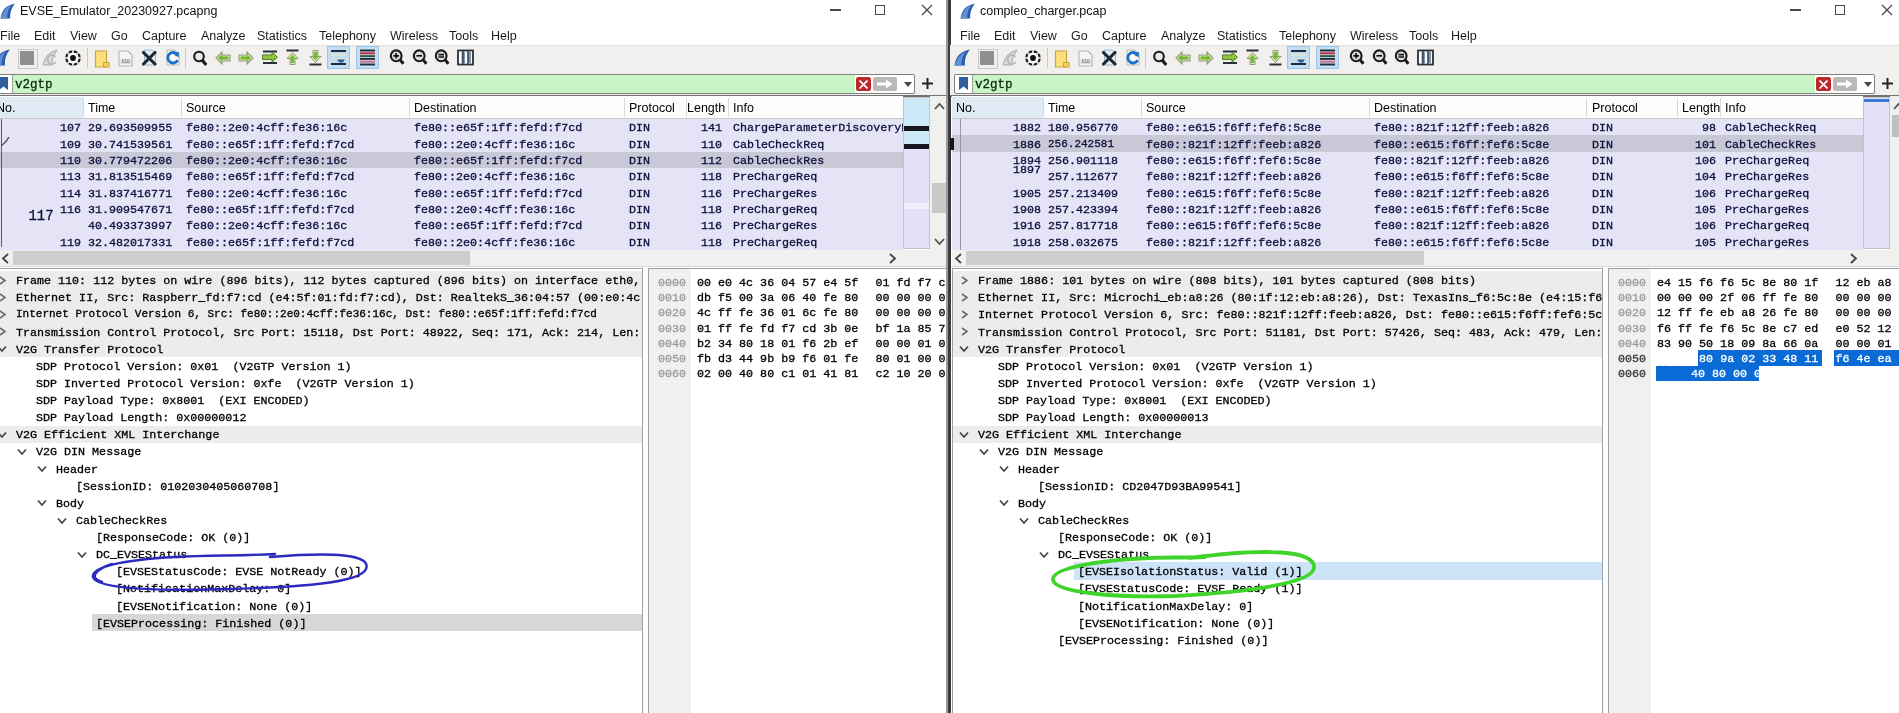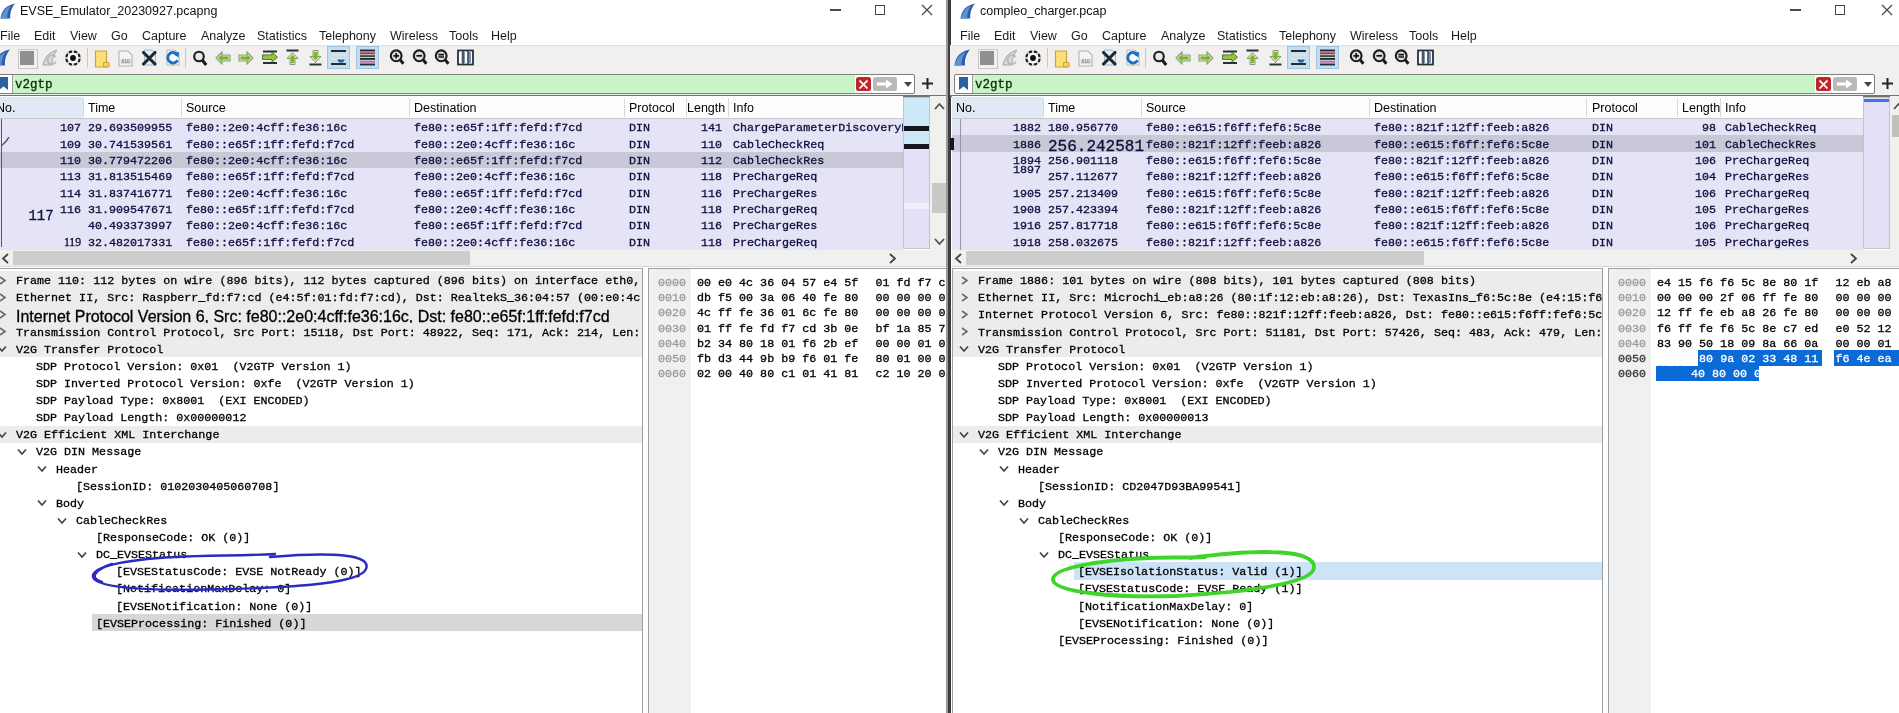--- a/index.html
+++ b/index.html
@@ -218,21 +218,21 @@
       <div style="position:absolute;left:733px;top:202.9px;font-family:'Liberation Mono',monospace;font-size:11.7px;-webkit-text-stroke:0.3px;color:#0e0e3c;white-space:pre">PreChargeReq</div>
       <div style="position:absolute;left:0px;top:217.1px;width:903px;height:16.35px;background:#e5e4f7"></div>
       <div style="position:absolute;left:1px;top:208px;width:80px;text-align:center;font-family:'Liberation Mono',monospace;font-size:14px;-webkit-text-stroke:0.3px;color:#0e0e3c;white-space:pre">117</div>
       <div style="position:absolute;left:88px;top:219.3px;font-family:'Liberation Mono',monospace;font-size:11.7px;-webkit-text-stroke:0.3px;color:#0e0e3c;white-space:pre">40.493373997</div>
       <div style="position:absolute;left:186px;top:219.3px;font-family:'Liberation Mono',monospace;font-size:11.7px;-webkit-text-stroke:0.3px;color:#0e0e3c;white-space:pre">fe80::2e0:4cff:fe36:16c</div>
       <div style="position:absolute;left:414px;top:219.3px;font-family:'Liberation Mono',monospace;font-size:11.7px;-webkit-text-stroke:0.3px;color:#0e0e3c;white-space:pre">fe80::e65f:1ff:fefd:f7cd</div>
       <div style="position:absolute;left:629px;top:219.3px;font-family:'Liberation Mono',monospace;font-size:11.7px;-webkit-text-stroke:0.3px;color:#0e0e3c;white-space:pre">DIN</div>
       <div style="position:absolute;left:682px;top:219.3px;width:40px;text-align:right;font-family:'Liberation Mono',monospace;font-size:11.7px;-webkit-text-stroke:0.3px;color:#0e0e3c;white-space:pre">116</div>
       <div style="position:absolute;left:733px;top:219.3px;font-family:'Liberation Mono',monospace;font-size:11.7px;-webkit-text-stroke:0.3px;color:#0e0e3c;white-space:pre">PreChargeRes</div>
       <div style="position:absolute;left:0px;top:233.4px;width:903px;height:16.35px;background:#e5e4f7"></div>
-      <div style="position:absolute;left:1px;top:235.6px;width:80px;text-align:right;font-family:Liberation Serif, serif;font-size:11.7px;-webkit-text-stroke:0.3px;color:#0e0e3c;white-space:pre">119</div>
+      <div style="position:absolute;left:1px;top:235.6px;width:80px;text-align:right;font-family:Liberation Mono, monospace;font-size:11.7px;-webkit-text-stroke:0.3px;color:#0e0e3c;white-space:pre">119</div>
       <div style="position:absolute;left:88px;top:235.6px;font-family:'Liberation Mono',monospace;font-size:11.7px;-webkit-text-stroke:0.3px;color:#0e0e3c;white-space:pre">32.482017331</div>
       <div style="position:absolute;left:186px;top:235.6px;font-family:'Liberation Mono',monospace;font-size:11.7px;-webkit-text-stroke:0.3px;color:#0e0e3c;white-space:pre">fe80::e65f:1ff:fefd:f7cd</div>
       <div style="position:absolute;left:414px;top:235.6px;font-family:'Liberation Mono',monospace;font-size:11.7px;-webkit-text-stroke:0.3px;color:#0e0e3c;white-space:pre">fe80::2e0:4cff:fe36:16c</div>
       <div style="position:absolute;left:629px;top:235.6px;font-family:'Liberation Mono',monospace;font-size:11.7px;-webkit-text-stroke:0.3px;color:#0e0e3c;white-space:pre">DIN</div>
       <div style="position:absolute;left:682px;top:235.6px;width:40px;text-align:right;font-family:'Liberation Mono',monospace;font-size:11.7px;-webkit-text-stroke:0.3px;color:#0e0e3c;white-space:pre">118</div>
       <div style="position:absolute;left:733px;top:235.6px;font-family:'Liberation Mono',monospace;font-size:11.7px;-webkit-text-stroke:0.3px;color:#0e0e3c;white-space:pre">PreChargeReq</div>
     </div>
   </div>
 <div style="position:absolute;left:903px;top:97px;width:27px;height:152px;background:#e2e1f7;border:1px solid #c4c4c4;box-sizing:border-box"></div>
 <div style="position:absolute;left:904px;top:98px;width:25px;height:28px;background:#cde9f8"></div>
@@ -270,21 +270,21 @@
       <div style="position:absolute;left:16px;top:274.2px;font-family:'Liberation Mono',monospace;font-size:11.7px;-webkit-text-stroke:0.3px;color:#000;white-space:pre">Frame 110: 112 bytes on wire (896 bits), 112 bytes captured (896 bits) on interface eth0,</div>
       <div style="position:absolute;left:0px;top:288.5px;width:642px;height:17.12px;background:#ececeb"></div>
       <svg style="position:absolute;left:-2px;top:293.02px" width="9" height="9" viewBox="0 0 9 9">
         <path d="M2 1 L7 4.5 L2 8" fill="none" stroke="#6a6a6a" stroke-width="1.6"></path>
       </svg>
       <div style="position:absolute;left:16px;top:291.3px;font-family:'Liberation Mono',monospace;font-size:11.7px;-webkit-text-stroke:0.3px;color:#000;white-space:pre">Ethernet II, Src: Raspberr_fd:f7:cd (e4:5f:01:fd:f7:cd), Dst: RealtekS_36:04:57 (00:e0:4c:</div>
       <div style="position:absolute;left:0px;top:305.6px;width:642px;height:17.12px;background:#ececeb"></div>
       <svg style="position:absolute;left:-2px;top:310.14px" width="9" height="9" viewBox="0 0 9 9">
         <path d="M2 1 L7 4.5 L2 8" fill="none" stroke="#6a6a6a" stroke-width="1.6"></path>
       </svg>
-      <div style="position:absolute;left:16px;top:308.4px;font-family:Liberation Sans, sans-serif;font-size:16px;-webkit-text-stroke:0.3px;color:#000;white-space:pre">Internet Protocol Version 6, Src: fe80::2e0:4cff:fe36:16c, Dst: fe80::e65f:1ff:fefd:f7cd</div>
+      <div style="position:absolute;left:16px;top:308.4px;font-family:Liberation Mono, monospace;font-size:11px;-webkit-text-stroke:0.3px;color:#000;white-space:pre">Internet Protocol Version 6, Src: fe80::2e0:4cff:fe36:16c, Dst: fe80::e65f:1ff:fefd:f7cd</div>
       <div style="position:absolute;left:0px;top:322.8px;width:642px;height:17.12px;background:#ececeb"></div>
       <svg style="position:absolute;left:-2px;top:327.26px" width="9" height="9" viewBox="0 0 9 9">
         <path d="M2 1 L7 4.5 L2 8" fill="none" stroke="#6a6a6a" stroke-width="1.6"></path>
       </svg>
       <div style="position:absolute;left:16px;top:325.6px;font-family:'Liberation Mono',monospace;font-size:11.7px;-webkit-text-stroke:0.3px;color:#000;white-space:pre">Transmission Control Protocol, Src Port: 15118, Dst Port: 48922, Seq: 171, Ack: 214, Len:</div>
       <div style="position:absolute;left:0px;top:339.9px;width:642px;height:17.12px;background:#ececeb"></div>
       <svg style="position:absolute;left:-3px;top:345.38px" width="10" height="8" viewBox="0 0 10 8">
         <path d="M1 1.5 L5 6 L9 1.5" fill="none" stroke="#444" stroke-width="1.7"></path>
       </svg>
       <div style="position:absolute;left:16px;top:342.7px;font-family:'Liberation Mono',monospace;font-size:11.7px;-webkit-text-stroke:0.3px;color:#000;white-space:pre">V2G Transfer Protocol</div>
@@ -527,21 +527,21 @@
       <div style="position:absolute;left:952px;top:119.0px;width:911px;height:16.35px;background:#e5e4f7"></div>
       <div style="position:absolute;left:961px;top:121.2px;width:80px;text-align:right;font-family:'Liberation Mono',monospace;font-size:11.7px;-webkit-text-stroke:0.3px;color:#0e0e3c;white-space:pre">1882</div>
       <div style="position:absolute;left:1048px;top:121.2px;font-family:'Liberation Mono',monospace;font-size:11.7px;-webkit-text-stroke:0.3px;color:#0e0e3c;white-space:pre">180.956770</div>
       <div style="position:absolute;left:1146px;top:121.2px;font-family:'Liberation Mono',monospace;font-size:11.7px;-webkit-text-stroke:0.3px;color:#0e0e3c;white-space:pre">fe80::e615:f6ff:fef6:5c8e</div>
       <div style="position:absolute;left:1374px;top:121.2px;font-family:'Liberation Mono',monospace;font-size:11.7px;-webkit-text-stroke:0.3px;color:#0e0e3c;white-space:pre">fe80::821f:12ff:feeb:a826</div>
       <div style="position:absolute;left:1592px;top:121.2px;font-family:'Liberation Mono',monospace;font-size:11.7px;-webkit-text-stroke:0.3px;color:#0e0e3c;white-space:pre">DIN</div>
       <div style="position:absolute;left:1676px;top:121.2px;width:40px;text-align:right;font-family:'Liberation Mono',monospace;font-size:11.7px;-webkit-text-stroke:0.3px;color:#0e0e3c;white-space:pre">98</div>
       <div style="position:absolute;left:1725px;top:121.2px;font-family:'Liberation Mono',monospace;font-size:11.7px;-webkit-text-stroke:0.3px;color:#0e0e3c;white-space:pre">CableCheckReq</div>
       <div style="position:absolute;left:952px;top:135.3px;width:911px;height:16.35px;background:#c9c8d7"></div>
       <div style="position:absolute;left:961px;top:137.5px;width:80px;text-align:right;font-family:'Liberation Mono',monospace;font-size:11.7px;-webkit-text-stroke:0.3px;color:#0e0e3c;white-space:pre">1886</div>
-      <div style="position:absolute;left:1048px;top:137.5px;font-family:'Liberation Mono',monospace;font-size:16px;-webkit-text-stroke:0.3px;color:#0e0e3c;white-space:pre">256.242581</div>
+      <div style="position:absolute;left:1048px;top:137.5px;font-family:'Liberation Mono',monospace;font-size:11px;-webkit-text-stroke:0.3px;color:#0e0e3c;white-space:pre">256.242581</div>
       <div style="position:absolute;left:1146px;top:137.5px;font-family:'Liberation Mono',monospace;font-size:11.7px;-webkit-text-stroke:0.3px;color:#0e0e3c;white-space:pre">fe80::821f:12ff:feeb:a826</div>
       <div style="position:absolute;left:1374px;top:137.5px;font-family:'Liberation Mono',monospace;font-size:11.7px;-webkit-text-stroke:0.3px;color:#0e0e3c;white-space:pre">fe80::e615:f6ff:fef6:5c8e</div>
       <div style="position:absolute;left:1592px;top:137.5px;font-family:'Liberation Mono',monospace;font-size:11.7px;-webkit-text-stroke:0.3px;color:#0e0e3c;white-space:pre">DIN</div>
       <div style="position:absolute;left:1676px;top:137.5px;width:40px;text-align:right;font-family:'Liberation Mono',monospace;font-size:11.7px;-webkit-text-stroke:0.3px;color:#0e0e3c;white-space:pre">101</div>
       <div style="position:absolute;left:1725px;top:137.5px;font-family:'Liberation Mono',monospace;font-size:11.7px;-webkit-text-stroke:0.3px;color:#0e0e3c;white-space:pre">CableCheckRes</div>
       <div style="position:absolute;left:952px;top:151.7px;width:911px;height:16.35px;background:#e5e4f7"></div>
       <div style="position:absolute;left:961px;top:153.9px;width:80px;text-align:right;font-family:'Liberation Mono',monospace;font-size:11.7px;-webkit-text-stroke:0.3px;color:#0e0e3c;white-space:pre">1894</div>
       <div style="position:absolute;left:1048px;top:153.9px;font-family:'Liberation Mono',monospace;font-size:11.7px;-webkit-text-stroke:0.3px;color:#0e0e3c;white-space:pre">256.901118</div>
       <div style="position:absolute;left:1146px;top:153.9px;font-family:'Liberation Mono',monospace;font-size:11.7px;-webkit-text-stroke:0.3px;color:#0e0e3c;white-space:pre">fe80::e615:f6ff:fef6:5c8e</div>
       <div style="position:absolute;left:1374px;top:153.9px;font-family:'Liberation Mono',monospace;font-size:11.7px;-webkit-text-stroke:0.3px;color:#0e0e3c;white-space:pre">fe80::821f:12ff:feeb:a826</div>

